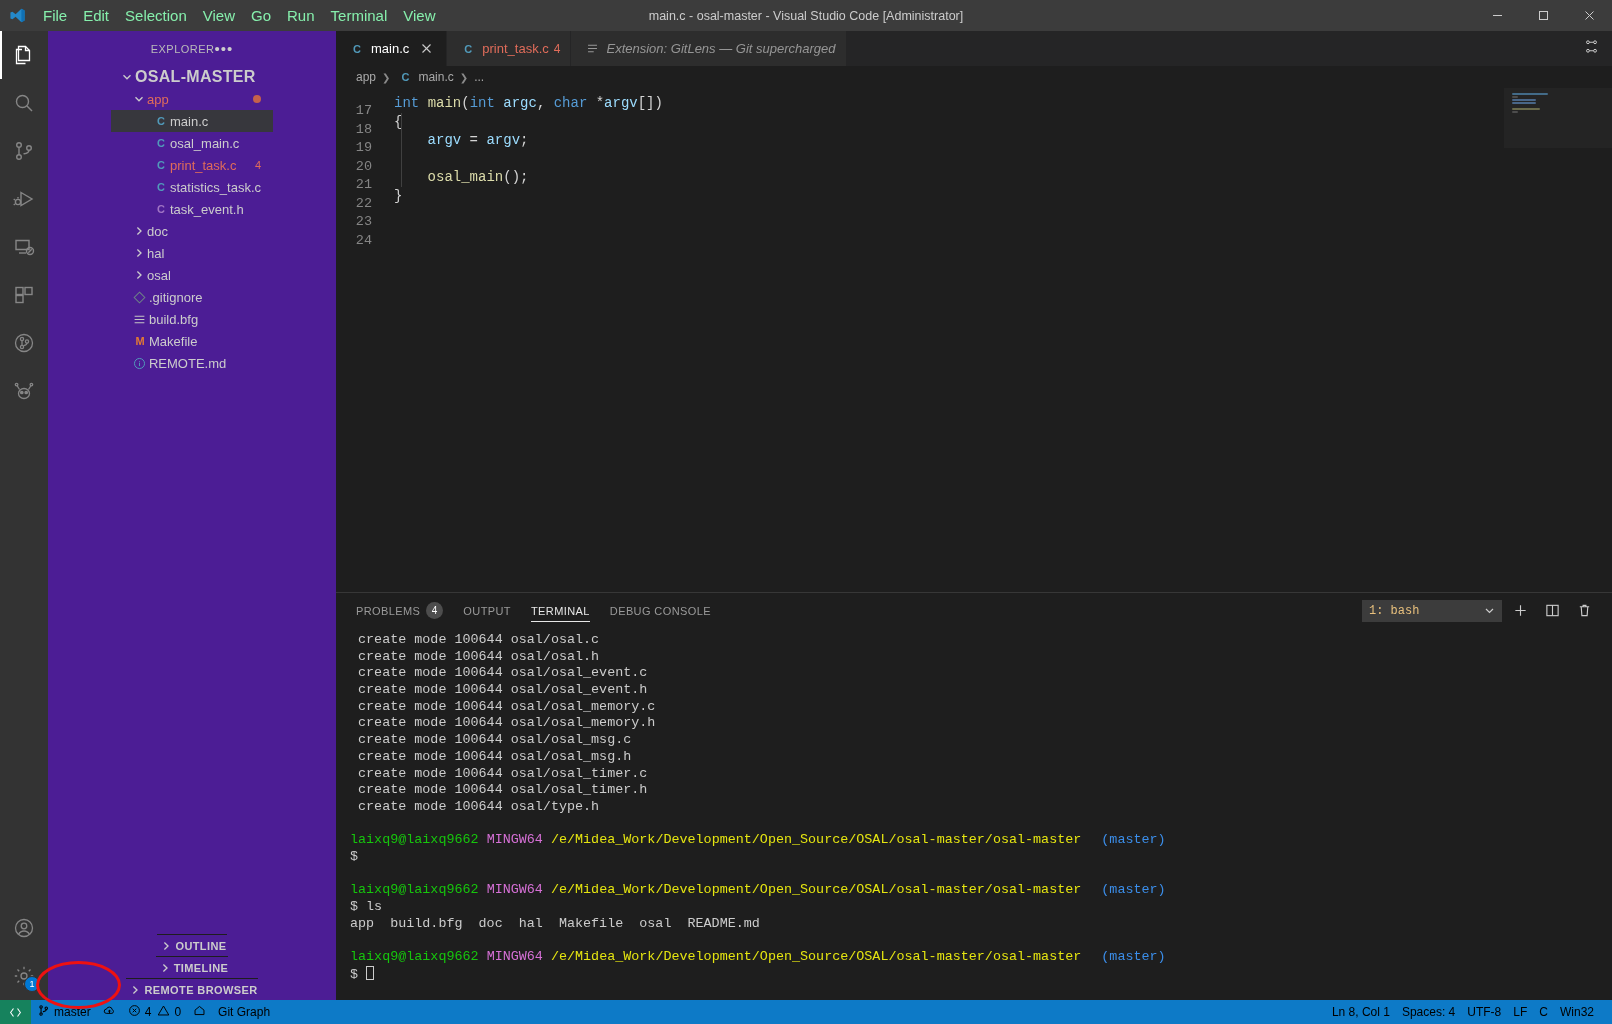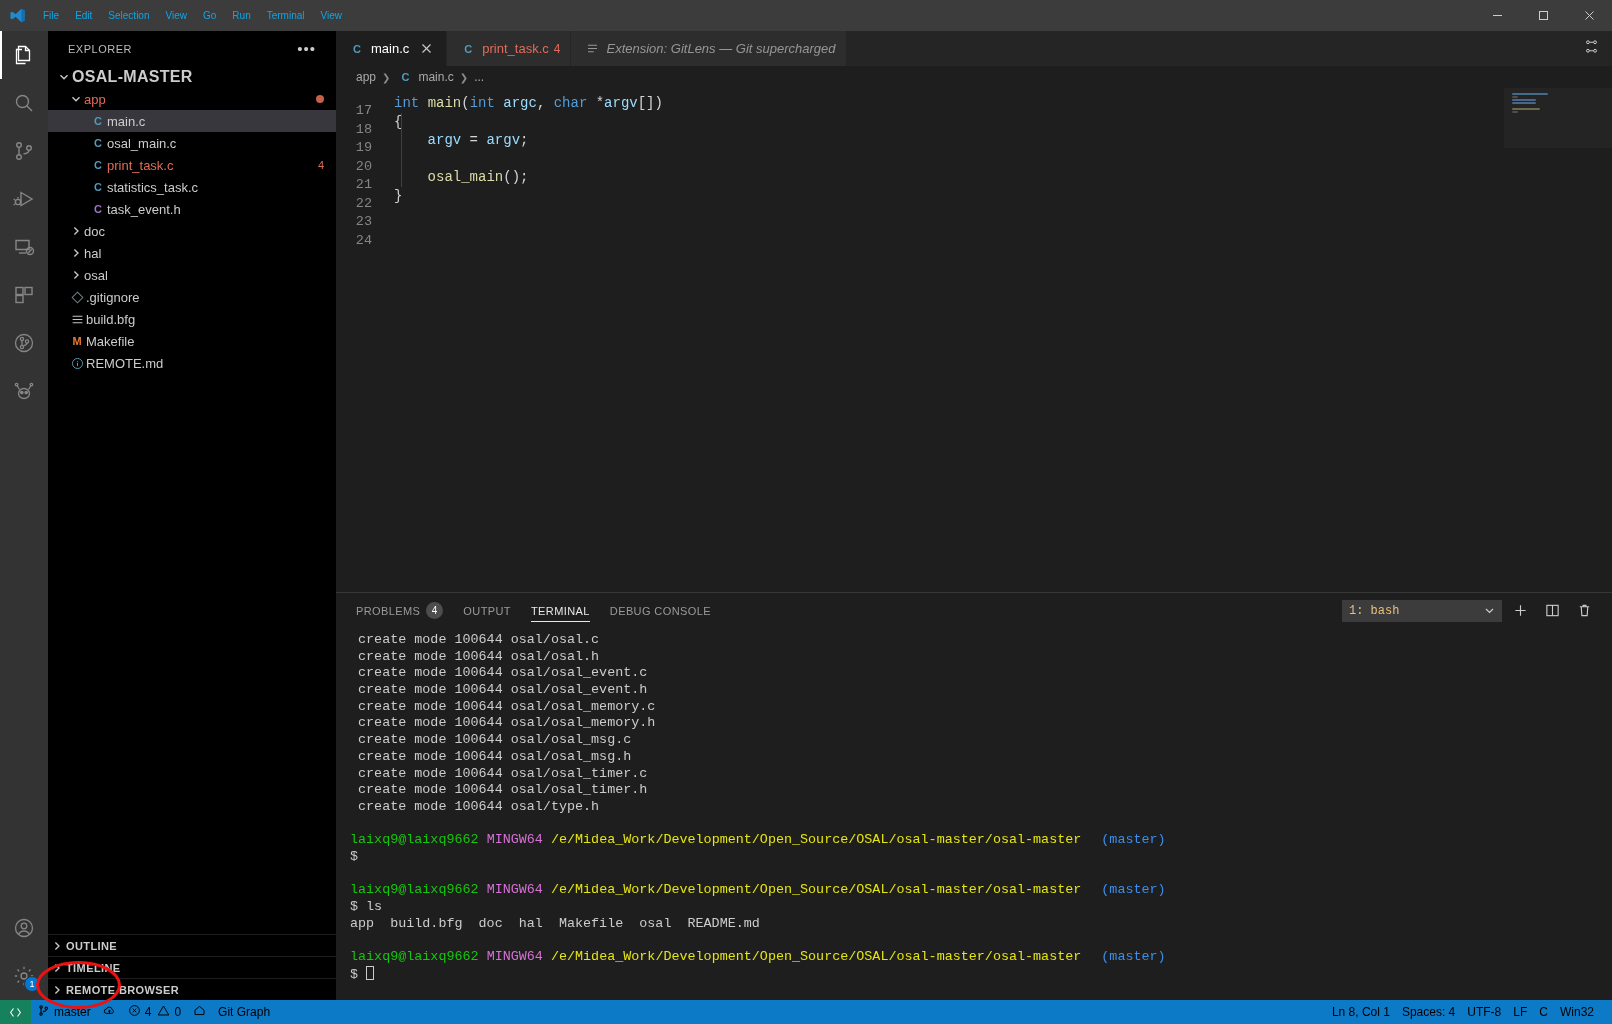--- a/index.html
+++ b/index.html
@@ -15,21 +15,21 @@
   .titlebar {
     height:31px; background:#3c3c3c; color:#cccccc;
     display:flex; align-items:center; flex:0 0 31px;
     position:relative; font-size:12px;
   }
   .vscode-logo { width:35px; display:flex; align-items:center; justify-content:center; }
   .vscode-logo svg { width:17px; height:17px; }
   .menu { display:flex; align-items:center; height:100%; }
   .menu-item {
     padding:0 8px; height:100%; display:flex; align-items:center;
-    font-size:10px; color:#0ea5e9; cursor:default;
+    font-size:15px; color:#86efac; cursor:default;
   }
   .title-center {
     position:absolute; left:0; right:0; text-align:center;
     font-size:12.5px; color:#cccccc; pointer-events:none;
   }
   .win-controls { margin-left:auto; display:flex; height:100%; z-index:2; }
   .win-btn { width:46px; height:100%; display:flex; align-items:center; justify-content:center; }
   .win-btn svg { width:11px; height:11px; }
 
   
@@ -52,22 +52,22 @@
   .act-spacer { flex:1; }
   .act-badge {
     position:absolute; right:8px; bottom:8px; min-width:16px; height:16px;
     border-radius:8px; background:#0078d4; color:#fff; font-size:9px;
     display:flex; align-items:center; justify-content:center; padding:0 4px;
     border:1px solid #333;
   }
 
   
   .sidebar {
-    width:288px; flex:0 0 288px; background:#000000;
-    display:flex; flex-direction:column; min-height:0;
+    width:288px; flex:0 0 288px; background:#4c1d95;
+    display:flex; flex-direction:column; min-height:0;align-items:center;
   }
   .sidebar-header {
     height:35px; display:flex; align-items:center; padding:0 20px 0 20px;
     color:#bbbbbb; font-size:11px; letter-spacing:.5px; flex:0 0 35px;
   }
   .sidebar-header .dots { margin-left:auto; color:#cccccc; font-size:15px; letter-spacing:1px; line-height:8px; }
   .tree { flex:1; overflow:hidden; padding-top:0; }
   .tree-row {
     height:22px; display:flex; align-items:center; font-size:13px;
     color:#cccccc; position:relative; cursor:pointer; padding-right:12px;
@@ -149,21 +149,21 @@
   .ptab.active::after {
     content:""; position:absolute; left:0; right:0; bottom:6px; height:1px; background:#e7e7e7;
   }
   .ptab .cnt {
     margin-left:6px; background:#4d4d4d; color:#ffffff; border-radius:9px;
     min-width:17px; height:17px; font-size:10px; display:flex; align-items:center;
     justify-content:center; padding:0 5px;
   }
   .panel-actions { margin-left:auto; display:flex; align-items:center; gap:4px; padding-right:14px; }
   .term-select {
-    width:160px; height:22px; background:#3c3c3c; color:#e8c07d; font-size:12px;
+    width:140px; height:22px; background:#3c3c3c; color:#e8c07d; font-size:12px;
     display:flex; align-items:center; padding:0 6px; border:1px solid #3c3c3c;
     font-family:"Liberation Mono", monospace;
   }
   .term-select .caret { margin-left:auto; color:#cccccc; }
   .term-select .caret svg { width:11px; height:11px; display:block; }
   .pa-btn { width:28px; height:28px; display:flex; align-items:center; justify-content:center; color:#cccccc; border-radius:4px; }
   .pa-btn svg { width:15px; height:15px; }
 
   .terminal {
     flex:1; overflow:hidden; padding:4px 0 0 14px;
@@ -213,20 +213,21 @@
   <div class="menu">
     <div class="menu-item">File</div>
     <div class="menu-item">Edit</div>
     <div class="menu-item">Selection</div>
     <div class="menu-item">View</div>
     <div class="menu-item">Go</div>
     <div class="menu-item">Run</div>
     <div class="menu-item">Terminal</div>
     <div class="menu-item">View</div>
   </div>
+  <div class="title-center">main.c - osal-master - Visual Studio Code [Administrator]</div>
   <div class="win-controls">
     <div class="win-btn">
       <svg viewBox="0 0 11 11" stroke="#cccccc" stroke-width="1">
           <line x1="1" y1="5.5" x2="10" y2="5.5"></line>
         </svg>
     </div>
     <div class="win-btn">
       <svg viewBox="0 0 11 11" stroke="#cccccc" stroke-width="1" fill="none">
           <rect x="1.5" y="1.5" width="8" height="8"></rect>
         </svg>

